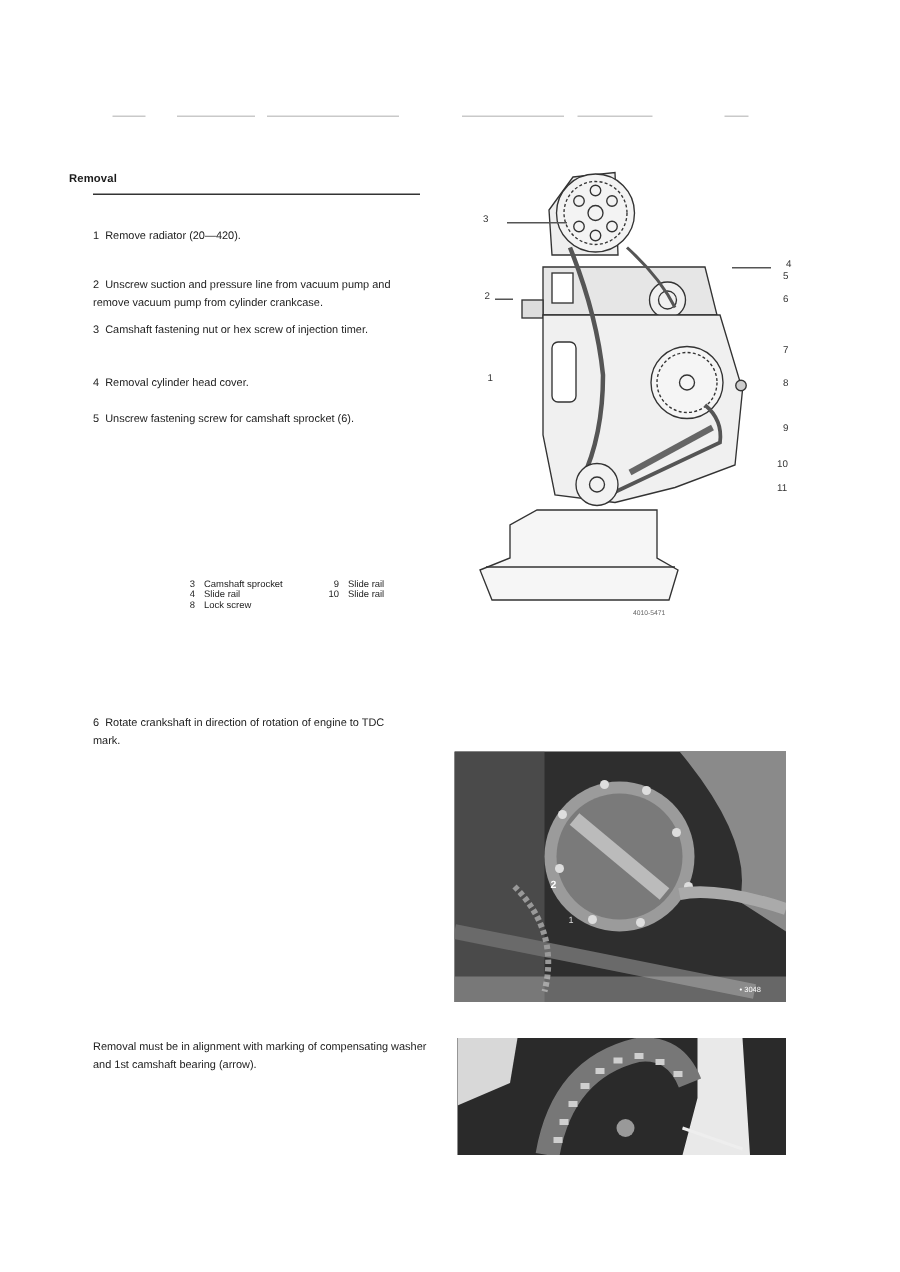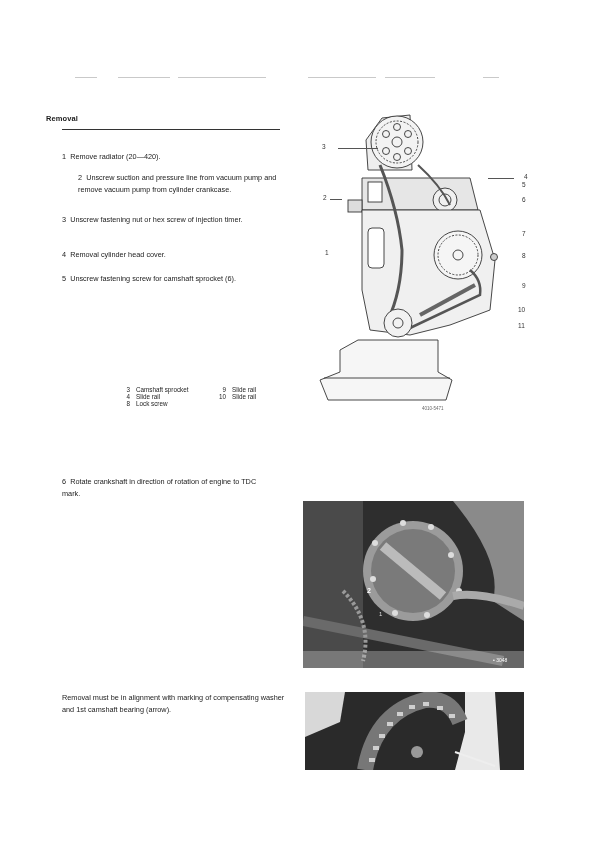--- a/index.html
+++ b/index.html
@@ -27,25 +27,25 @@
 <div class="hdr-line" style="left:308px;width:68px;"></div>
 <div class="hdr-line" style="left:385px;width:50px;"></div>
 <div class="hdr-line" style="left:483px;width:16px;"></div>
 
 <div class="abs section-title">Removal</div>
 <div class="abs title-rule"></div>
 
 <div class="step" style="top:140px;margin-top:11px;">
   <span>1</span>&nbsp;&nbsp;<span>Remove radiator (20—420).</span>
 </div>
-<div class="step" style="top:172px;margin-left:16px;">
+<div class="step" style="top:184px;">
   <span>2</span>&nbsp;&nbsp;<span>Unscrew suction and pressure line from vacuum pump and remove vacuum pump from cylinder crank­case.</span>
 </div>
 <div class="step" style="top:214px;">
-  <span>3</span>&nbsp;&nbsp;<span>Unscrew fastening nut or hex screw of injection timer.</span>
+  <span>3</span>&nbsp;&nbsp;<span>Camshaft fastening nut or hex screw of injection timer.</span>
 </div>
 <div class="step" style="top:249px;">
   <span>4</span>&nbsp;&nbsp;<span>Removal cylinder head cover.</span>
 </div>
 <div class="step" style="top:273px;">
   <span>5</span>&nbsp;&nbsp;<span>Unscrew fastening screw for camshaft sprocket (6).</span>
 </div>
 
 <div class="legend" style="left:118px;top:386px;">
   <div class="row">

